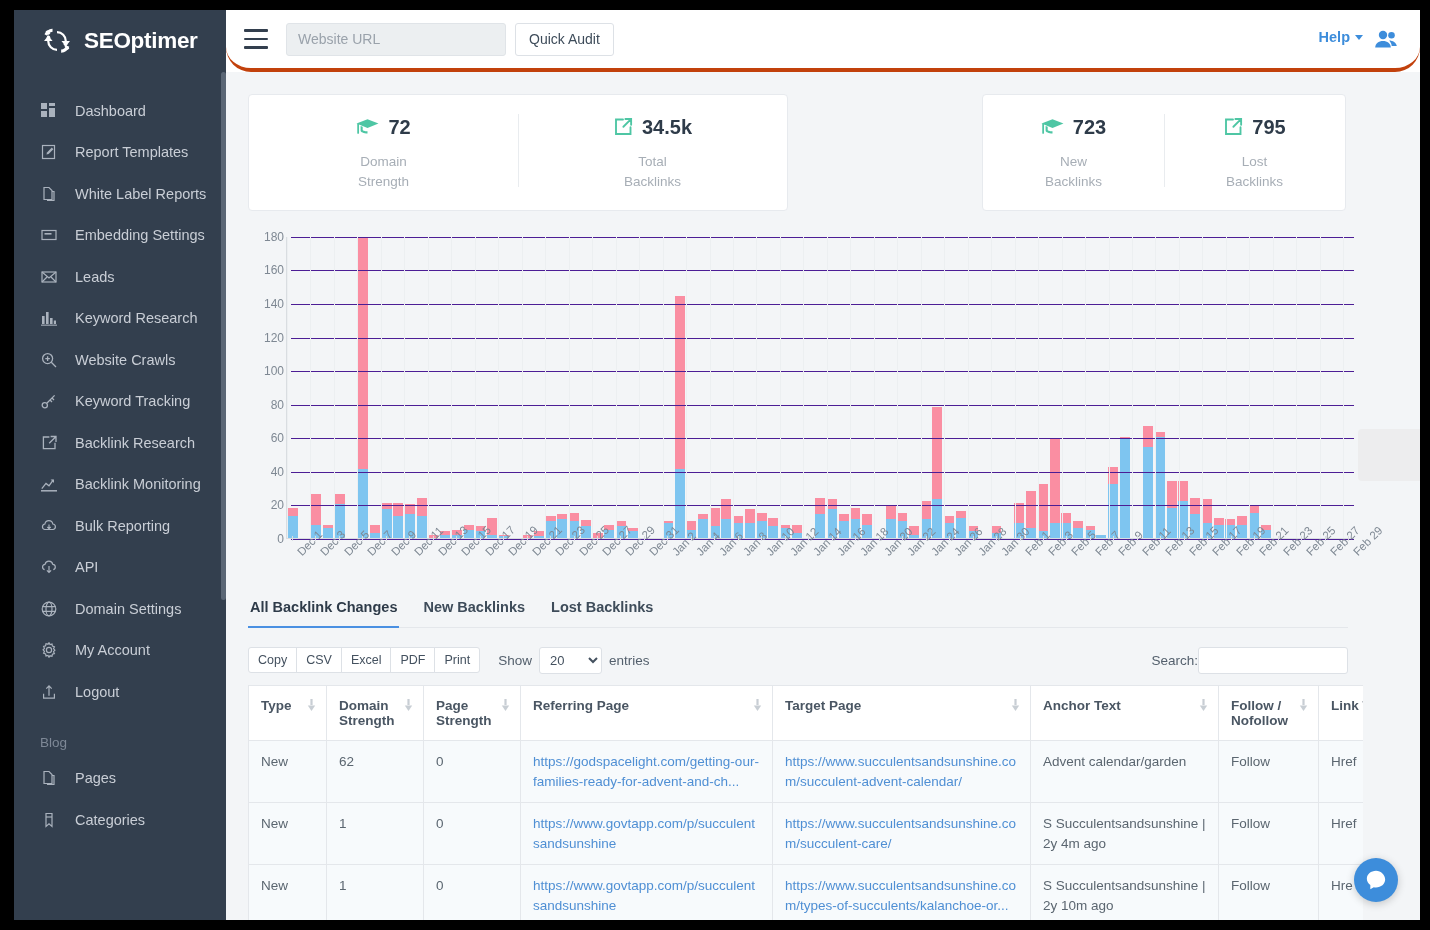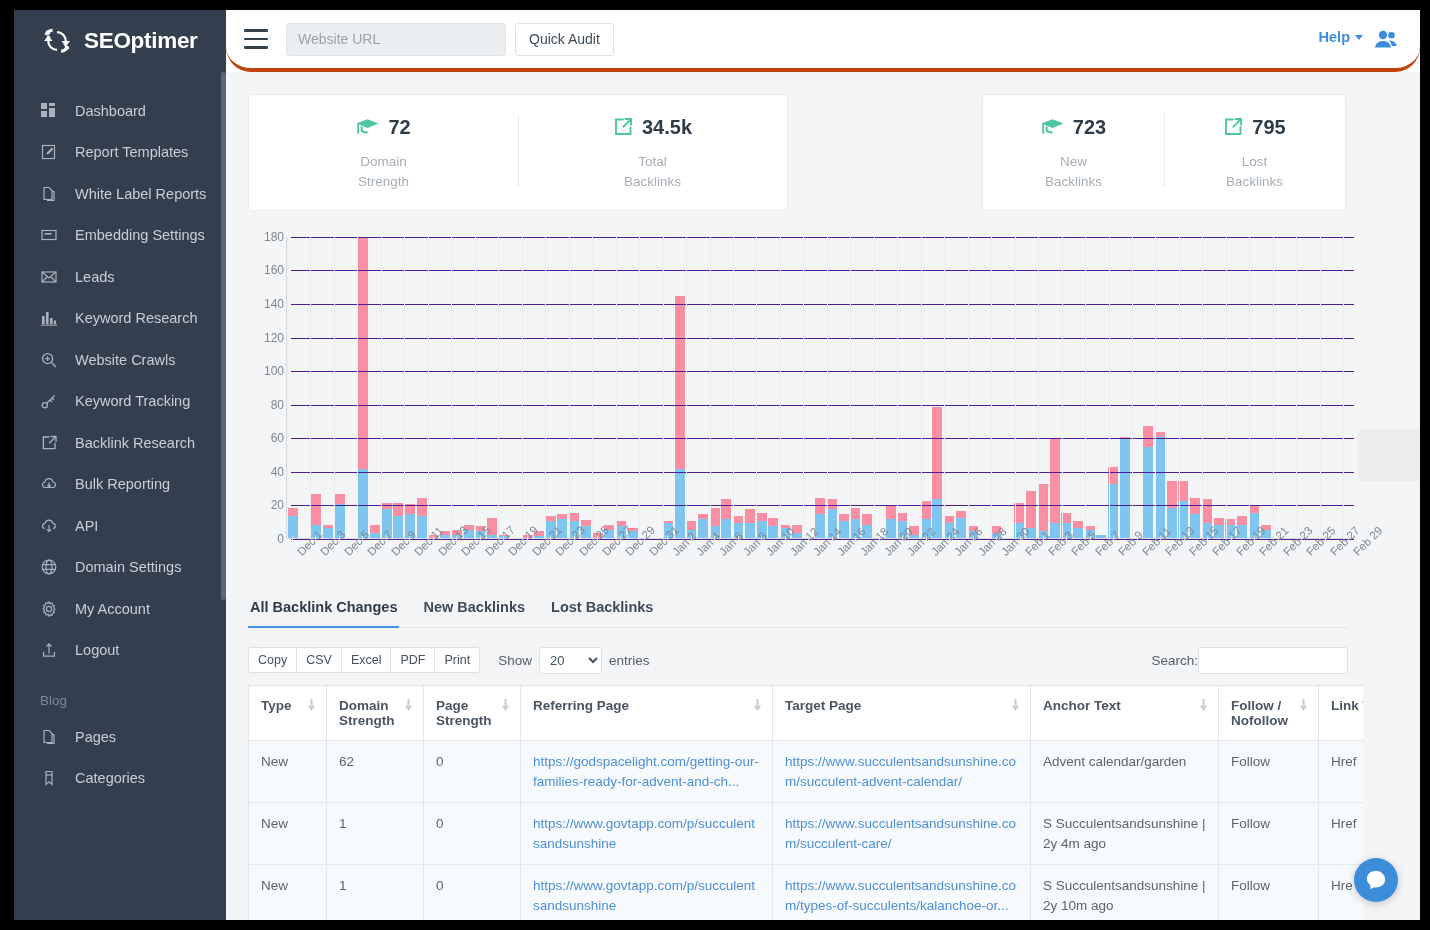--- a/index.html
+++ b/index.html
@@ -376,20 +376,30 @@
             <span class="nav-label">Keyword Tracking</span>
           </div>
           <div class="nav-item">
             <span class="nav-icon">
               <svg viewBox="0 0 16 16" fill="none" stroke="currentColor" stroke-width="1.3">
                 <path d="M8.4 2H2.4v11.6H14V7.7"></path>
                 <path d="M9.6 1.5H15v5.4M15 1.5 8.2 8.3"></path>
               </svg>
             </span>
             <span class="nav-label">Backlink Research</span>
+          </div>
+          <div class="nav-item">
+            <span class="nav-icon">
+              <svg viewBox="0 0 16 16" fill="none" stroke="currentColor" stroke-width="1.3">
+                <path d="M.8 12.6 5 7.4l3 2.4 4.3-6"></path>
+                <path d="M9.6 3.6h3.4v3.4" fill="currentColor" stroke="none"></path>
+                <path d="M0 14.8h16" stroke-width="1.5"></path>
+              </svg>
+            </span>
+            <span class="nav-label">Backlink Monitoring</span>
           </div>
           <div class="nav-item">
             <span class="nav-icon">
               <svg viewBox="0 0 16 16" fill="none" stroke="currentColor" stroke-width="1.2">
                 <path d="M3.6 11.5a2.8 2.8 0 0 1 .3-5.5A4 4 0 0 1 11.8 6a2.8 2.8 0 0 1 .5 5.5z"></path>
                 <path d="M8 6.5v4M6.3 9 8 10.7 9.7 9"></path>
               </svg>
             </span>
             <span class="nav-label">Bulk Reporting</span>
           </div>

